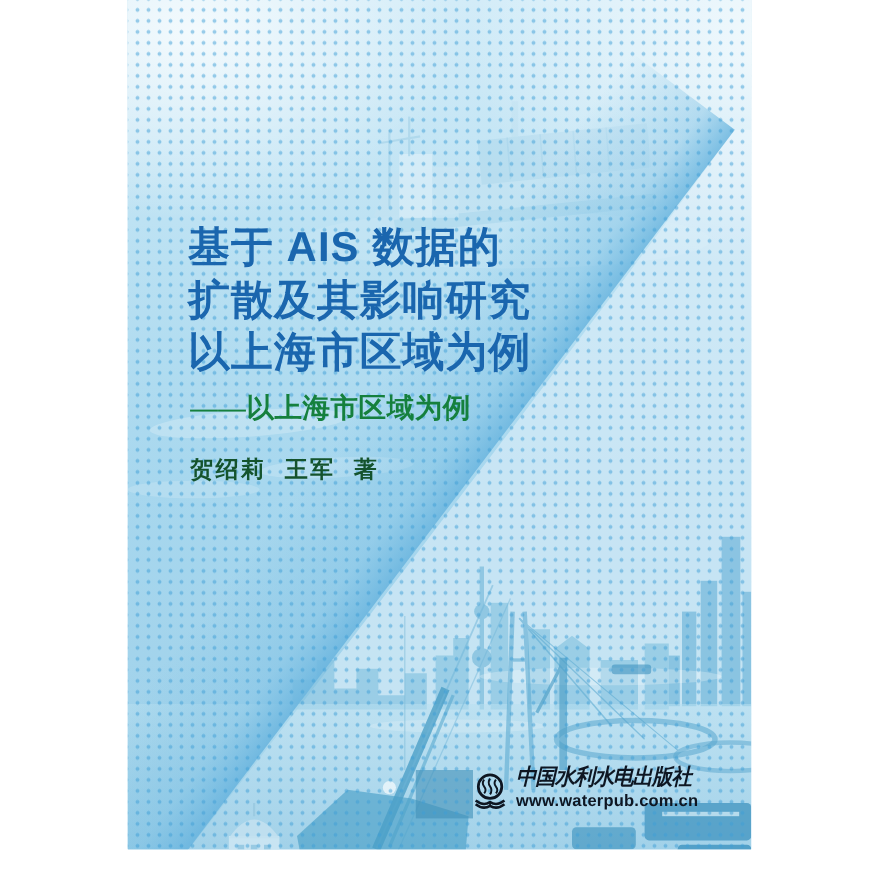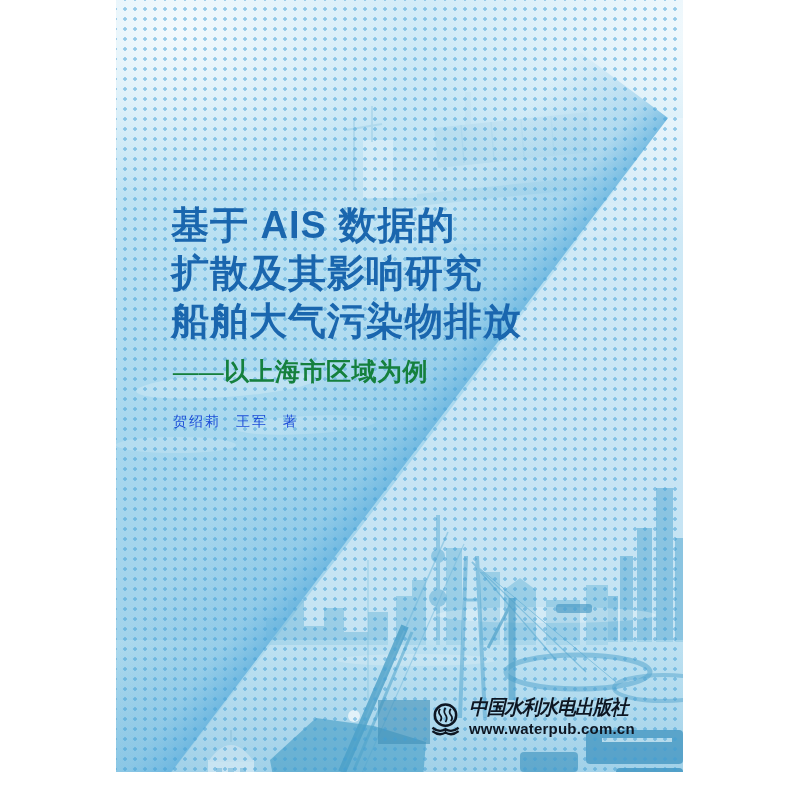--- a/index.html
+++ b/index.html
@@ -24,21 +24,21 @@
     white-space:nowrap;
   }
   .subtitle{
     position:absolute;left:57px;top:358px;
     font-family:"Liberation Serif", serif;
     color:#15803d;font-size:25px;font-weight:700;line-height:28px;letter-spacing:0.5px;
     white-space:nowrap;
   }
   .authors{
     position:absolute;left:57px;top:413px;
-    color:#1d4ed8;font-size:14px;font-weight:400;letter-spacing:2px;word-spacing:9px;
+    color:#14532d;font-size:21px;font-weight:700;letter-spacing:2px;word-spacing:9px;
     white-space:nowrap;
   }
   .publisher{
     position:absolute;left:313px;top:697px;display:flex;gap:7px;align-items:flex-start;
   }
   .publisher .logo{margin-top:5px;}
   .pub-name{
     font-family:"Liberation Serif", serif;font-style:italic;font-weight:900;
     font-size:20px;line-height:21px;letter-spacing:-1px;color:#0e1622;
     transform:scaleX(.93);transform-origin:left center;white-space:nowrap;
@@ -188,21 +188,21 @@
     </g>
 
     <polygon points="552,118 34,800 -61,727 457,47" fill="url(#bandGrad)"></polygon>
   </svg>
 
   <div class="dots"></div>
 
   <div class="title-block">
     <div>基于 AIS 数据的</div>
     <div>扩散及其影响研究</div>
-    <div>船舶大气污染物排放</div>
+    <div>以上海市区域为例</div>
   </div>
 
   <div class="subtitle">——以上海市区域为例</div>
 
   <div class="authors">贺绍莉 王军 著</div>
 
   <div class="publisher">
     <svg class="logo" width="33" height="36" viewBox="0 0 34 36" aria-hidden="true">
       <g fill="none" stroke="#0e1622">
         <circle cx="17" cy="13" r="11" stroke-width="2.6"></circle>

